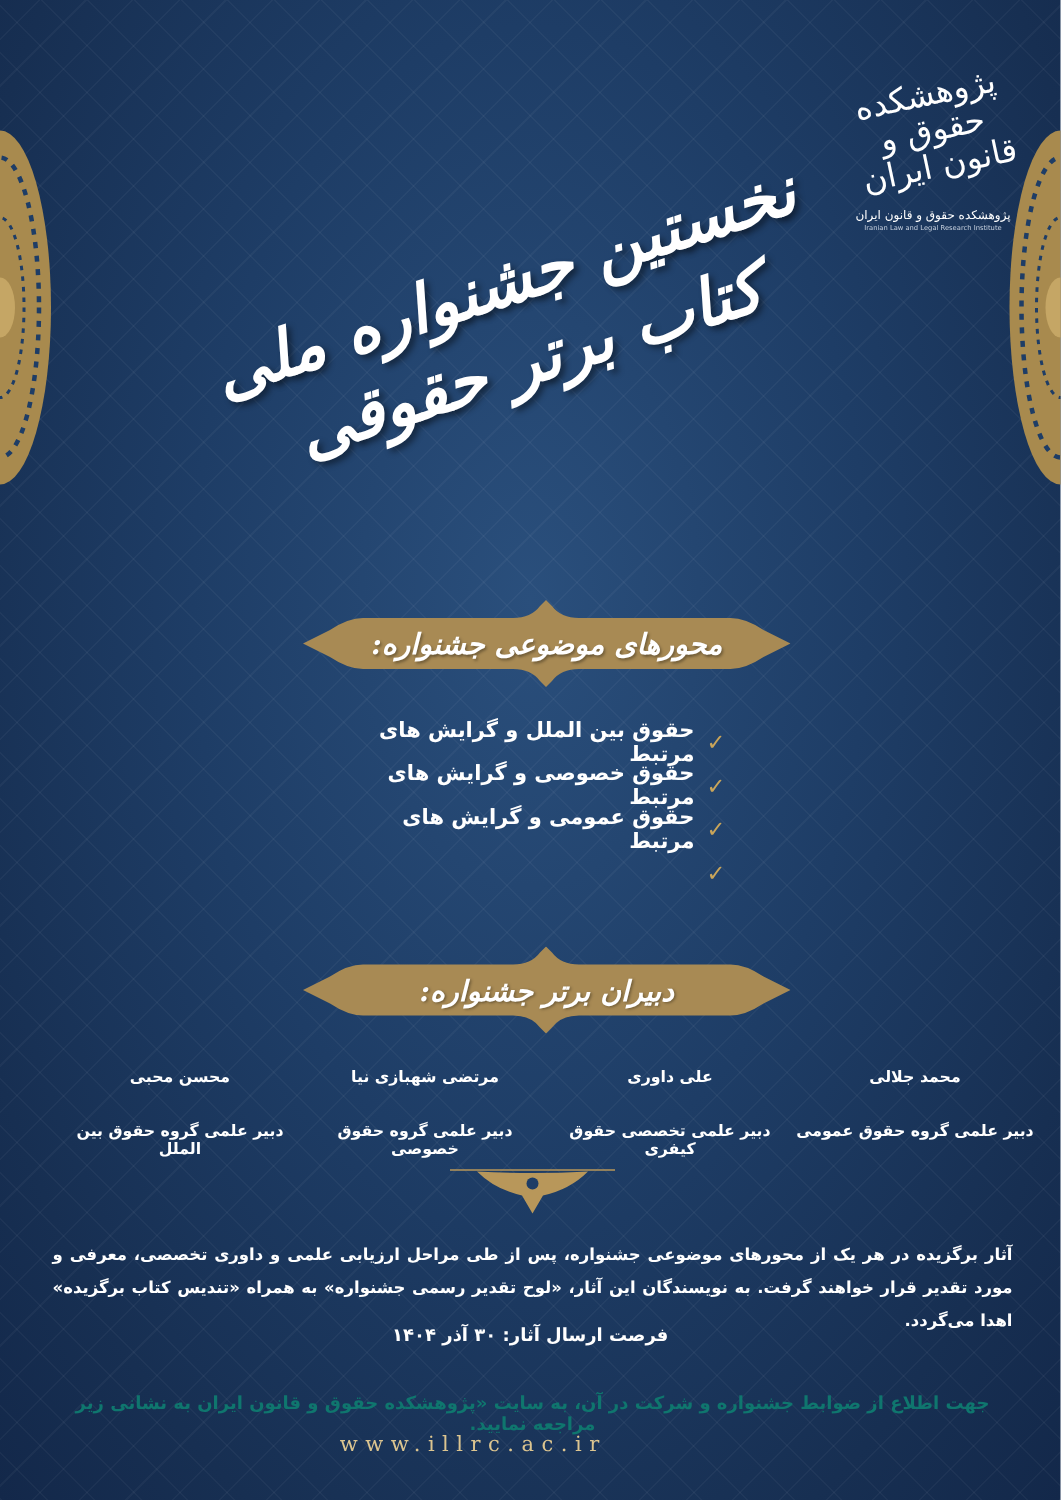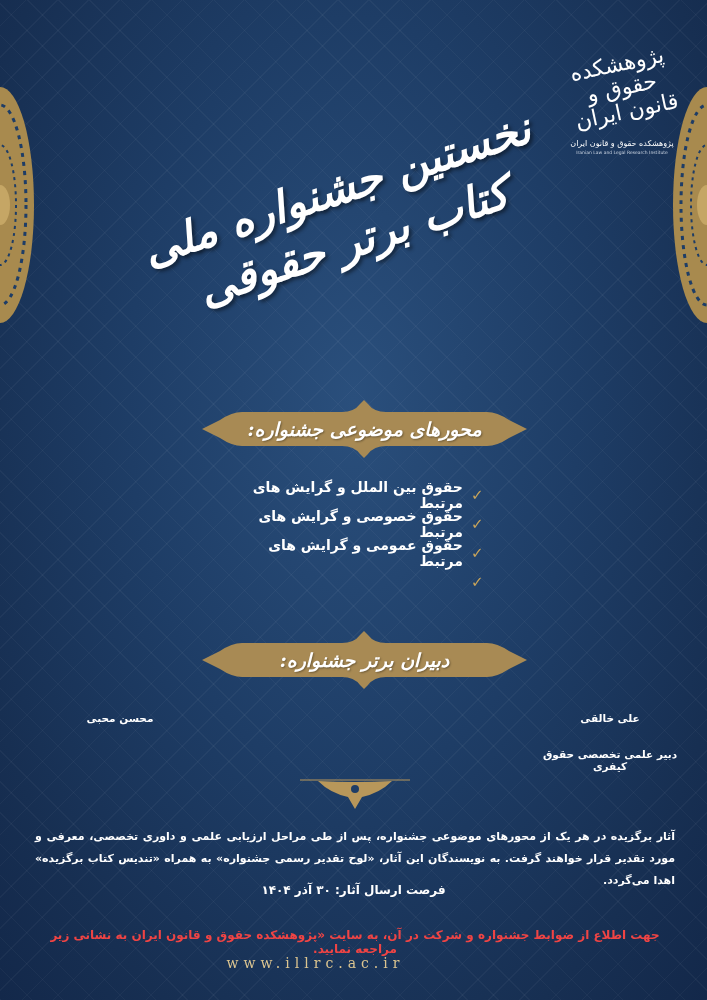--- a/index.html
+++ b/index.html
@@ -87,21 +87,21 @@
       position: absolute; top: 826px; left: 35px; width: 640px;
       direction: rtl; text-align: justify; text-align-last: right;
       font-size: 11px; font-weight: bold; line-height: 22px; color: #fff;
     }
     .deadline {
       position: absolute; top: 883px; left: 0; width: 707px; text-align: center;
       direction: rtl; font-size: 12px; font-weight: bold; color: #fff;
     }
     .info {
       position: absolute; top: 928px; left: 35px; width: 640px; text-align: center;
-      direction: rtl; font-size: 12px; font-weight: bold; color: #ef4444;
+      direction: rtl; font-size: 12px; font-weight: bold; color: #0f766e;
     }
     .url {
       position: absolute; top: 955px; left: 0; width: 631px; text-align: center;
       font-family: "DejaVu Serif", serif; font-size: 14px; letter-spacing: 5px; color: #dcc590;
       text-decoration: none;
     }
   </style>
 </head>
 <body>
 
@@ -158,25 +158,34 @@
 
 <div class="banner banner-editors">
   <svg viewBox="0 0 325 58" preserveAspectRatio="none">
     <path d="M0 29 L18 20 Q30 12 40 12 L140 12 Q152 12 158 4 L162 0 L166 4 Q172 12 184 12 L285 12 Q295 12 307 20 L325 29 L307 38 Q295 46 285 46 L184 46 Q172 46 166 54 L162 58 L158 54 Q152 46 140 46 L40 46 Q30 46 18 38 Z" fill="#a88a54"></path>
   </svg>
   <div class="banner-text">دبیران برتر جشنواره:</div>
 </div>
 
 <div class="editors">
   <div class="editor">
-    <div class="editor-name">علی خالقی</div>
+    <div class="editor-name">محمد جلالی</div>
+    <div class="editor-role">دبیر علمی گروه حقوق عمومی</div>
+  </div>
+  <div class="editor">
+    <div class="editor-name">علی داوری</div>
     <div class="editor-role">دبیر علمی تخصصی حقوق کیفری</div>
   </div>
   <div class="editor">
+    <div class="editor-name">مرتضی شهبازی نیا</div>
+    <div class="editor-role">دبیر علمی گروه حقوق خصوصی</div>
+  </div>
+  <div class="editor">
     <div class="editor-name">محسن محبی</div>
+    <div class="editor-role">دبیر علمی گروه حقوق بین الملل</div>
   </div>
 </div>
 
 <svg class="divider-ornament" viewBox="0 0 110 35">
   <line x1="0" y1="5" x2="110" y2="5" stroke="#b8975a" stroke-width="1"></line>
   <path d="M18 6 Q55 8 92 6 Q80 18 62 22 L55 34 L48 22 Q30 18 18 6 Z" fill="#b8975a"></path>
   <circle cx="55" cy="14" r="4" fill="#1e3d66"></circle>
 </svg>
 
 <div class="description">آثار برگزیده در هر یک از محورهای موضوعی جشنواره، پس از طی مراحل ارزیابی علمی و داوری تخصصی، معرفی و مورد تقدیر قرار خواهند گرفت. به نویسندگان این آثار، «لوح تقدیر رسمی جشنواره» به همراه «تندیس کتاب برگزیده» اهدا می‌گردد.</div>

